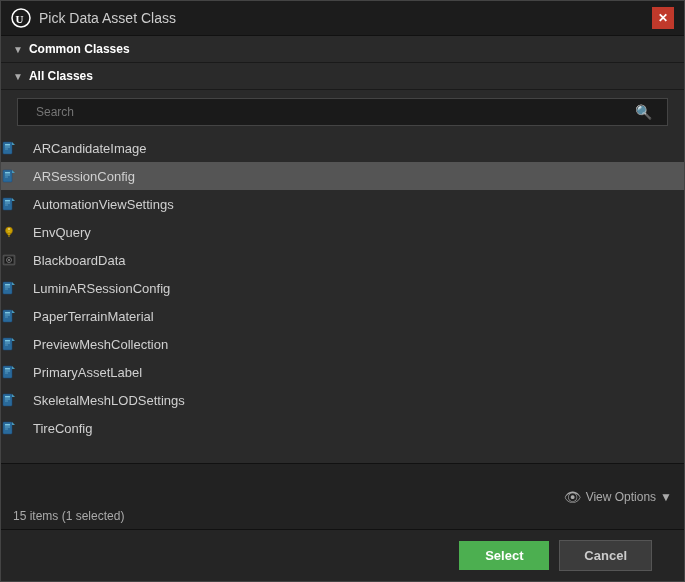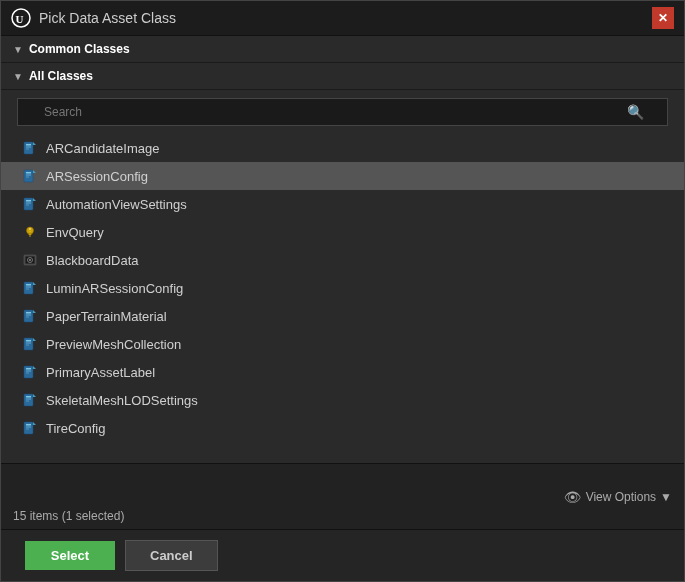--- a/index.html
+++ b/index.html
@@ -108,21 +108,21 @@
       font-size: 12px;
       font-weight: bold;
       color: #ffffff;
     }
 
     .search-bar {
       display: flex;
       align-items: center;
       background: #1a1a1a;
       border-bottom: 1px solid #111;
-      padding: 4px 22px;
+      padding: 4px 14px;
       margin: 4px 8px;
       border: 1px solid #444;
     }
 
     .search-input {
       flex: 1;
       background: transparent;
       border: none;
       outline: none;
       color: #bbb;
@@ -150,22 +150,22 @@
       background: #1a1a1a;
     }
     .list-container::-webkit-scrollbar-thumb {
       background: #555;
       border: 2px solid #1a1a1a;
     }
 
     .list-item {
       display: flex;
       align-items: center;
-      padding: 5px 21px;
-      gap: 8px;
+      padding: 5px 0;
+      gap: 16px;
       cursor: pointer;
       min-height: 28px;
     }
 
     .list-item.selected {
       background: #555555;
     }
 
     .item-icon {
       width: 16px;
@@ -206,23 +206,24 @@
       font-size: 12px;
     }
 
     .eye-icon {
       font-size: 14px;
     }
 
     .footer {
       background: #252525;
       border-top: 1px solid #111;
-      padding: 10px 24px;
-      display: flex;
-      align-items: center;
+      padding: 10px 32px;
+      display: flex;
+      align-items: center;
+      justify-content: flex-end;
       gap: 10px;
       min-height: 52px;
     }
 
     .btn {
       padding: 7px 24px;
       font-size: 13px;
       font-weight: bold;
       border: none;
       cursor: pointer;

